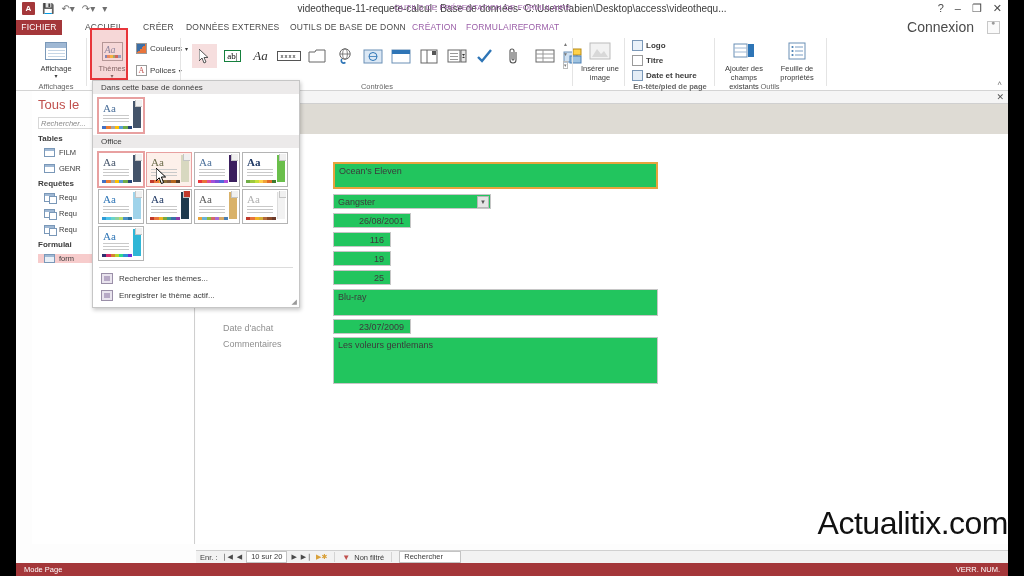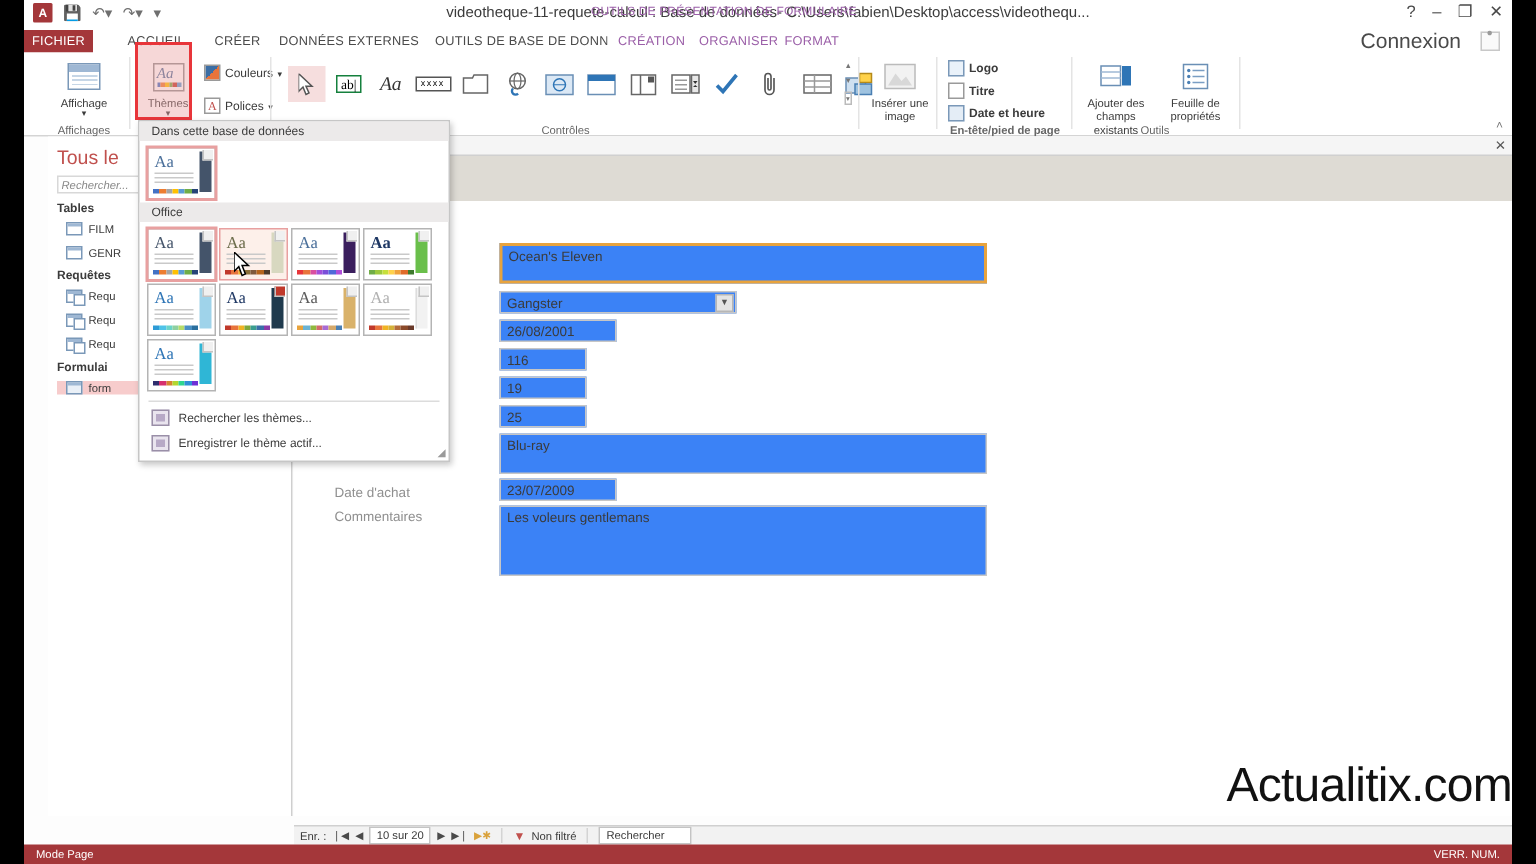--- a/index.html
+++ b/index.html
@@ -121,25 +121,25 @@
   .doctab-close { position: absolute; right: 4px; top: 0px; font-size: 9px; color: #555; line-height: 12px; }
   .form-header {
     position: absolute; left: 3px; top: 13px; width: 809px; height: 30px;
     background: #dedbd4; display: flex; align-items: center;
   }
   .form-title { font-size: 15px; color: #8a8a8a; margin-left: 4px; letter-spacing: .4px; }
   .form-body { position: absolute; left: 3px; top: 43px; width: 809px; height: 396px; background: #fff; }
 
   .fld-label { position: absolute; font-size: 9px; color: #8f8f8f; white-space: nowrap; }
   .fld {
-    position: absolute; border: 1px solid #c6c6c6; background: #3b82f6;
+    position: absolute; border: 1px solid #c6c6c6; background: #22c55e;
     font-size: 9px; color: #3b3b3b; padding: 1px 4px; line-height: 13px;
   }
   .fld.focus { border: 2px solid #e8a33d; }
-  .fld.num { padding-right: 6px; }
+  .fld.num { text-align: right; padding-right: 6px; }
   .fld.combo { padding-right: 16px; }
   .combo-arrow {
     position: absolute; right: 1px; top: 1px; width: 12px; height: 12px;
     background: #e4e4e4; border: 1px solid #b6b6b6; display:flex; align-items:center; justify-content:center;
     font-size: 6px; color: #555;
   }
 
   .watermark {
     position: absolute; right: 0px; top: 505px; font-size: 32px; color: #111;
     letter-spacing: -.5px; z-index: 30; white-space: nowrap;
@@ -228,21 +228,21 @@
       </div>
     </div>
 
     <div class="tabsrow">
       <div class="tab file" style="left:0px">FICHIER</div>
       <div class="tab" style="left:62px">ACCUEIL</div>
       <div class="tab" style="left:120px">CRÉER</div>
       <div class="tab" style="left:163px">DONNÉES EXTERNES</div>
       <div class="tab" style="left:267px">OUTILS DE BASE DE DONNÉES</div>
       <div class="tab active" style="left:389px">CRÉATION</div>
-      <div class="tab ctx" style="left:443px">ORGANISER</div>
+      <div class="tab ctx" style="left:443px">FORMULAIRE</div>
       <div class="tab ctx" style="left:500px">FORMAT</div>
       <div class="connexion">Connexion</div>
       <div class="acct-ico"></div>
     </div>
 
     <div class="ribbon">
 
       <div class="rgroup" style="left:14px; width:52px;">
         <div class="bigbtn" style="left:4px;">
           <div class="bglyph">

